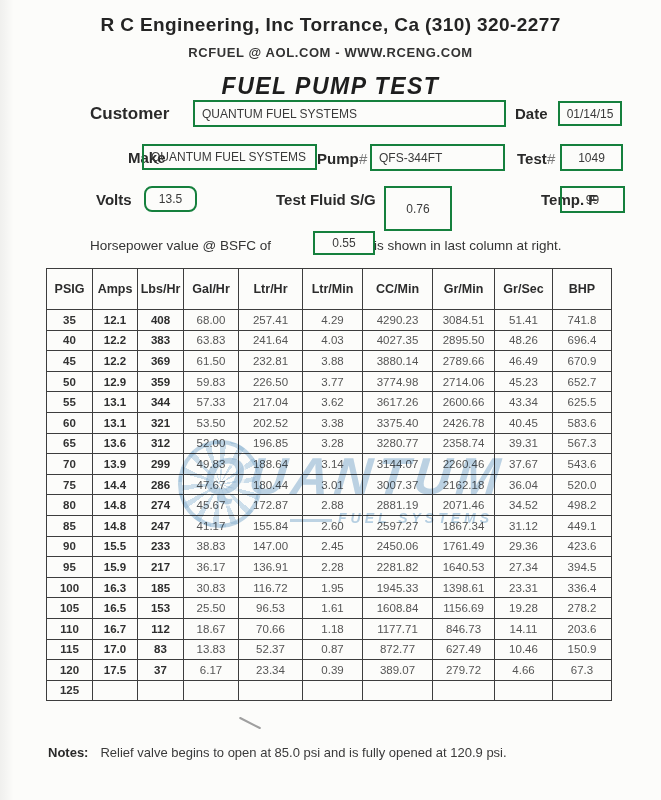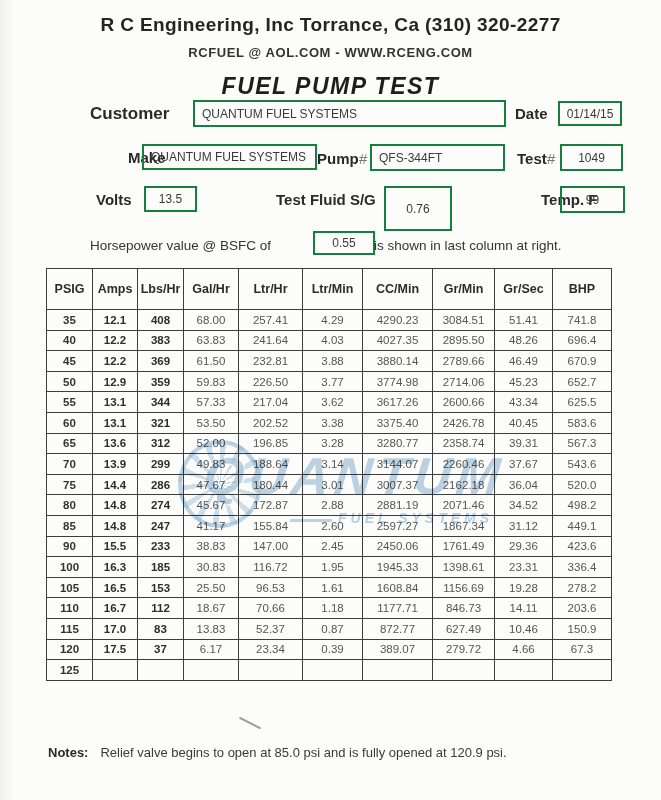--- a/index.html
+++ b/index.html
@@ -90,21 +90,21 @@
   <span>QFS-344FT</span>
 </div>
 <div class="abs flabel" style="left:517px;top:150px;font-size:15px;">
   <span>Test</span><span class="hash">#</span>
 </div>
 <div class="abs fbox center" style="left:552px;top:144px;width:63px;height:27px;">
   <span>1049</span>
 </div>
 
 <div class="abs flabel" style="left:96px;top:191px;font-size:15px;">Volts</div>
-<div class="abs fbox center" style="left:136px;top:186px;width:53px;height:26px;">
+<div class="abs fbox center" style="left:136px;top:186px;width:53px;height:26px;border-radius:8px;">
   <span>13.5</span>
 </div>
 <div class="abs flabel" style="left:276px;top:191px;font-size:15px;">Test Fluid S/G</div>
 <div class="abs fbox center" style="left:376px;top:186px;width:68px;height:45px;">
   <span>0.76</span>
 </div>
 <div class="abs flabel" style="left:497px;top:191px;font-size:15px;margin-left:44px;">Temp.  F</div>
 <div class="abs fbox center" style="left:552px;top:186px;width:65px;height:27px;">
   <span>99</span>
 </div>
@@ -281,20 +281,32 @@
         <td class="c2">233</td>
         <td class="c3">38.83</td>
         <td class="c4">147.00</td>
         <td class="c5">2.45</td>
         <td class="c6">2450.06</td>
         <td class="c7">1761.49</td>
         <td class="c8">29.36</td>
         <td class="c9">423.6</td>
       </tr>
       <tr>
+        <td class="c0">95</td>
+        <td class="c1">15.9</td>
+        <td class="c2">217</td>
+        <td class="c3">36.17</td>
+        <td class="c4">136.91</td>
+        <td class="c5">2.28</td>
+        <td class="c6">2281.82</td>
+        <td class="c7">1640.53</td>
+        <td class="c8">27.34</td>
+        <td class="c9">394.5</td>
+      </tr>
+      <tr>
         <td class="c0">100</td>
         <td class="c1">16.3</td>
         <td class="c2">185</td>
         <td class="c3">30.83</td>
         <td class="c4">116.72</td>
         <td class="c5">1.95</td>
         <td class="c6">1945.33</td>
         <td class="c7">1398.61</td>
         <td class="c8">23.31</td>
         <td class="c9">336.4</td>

